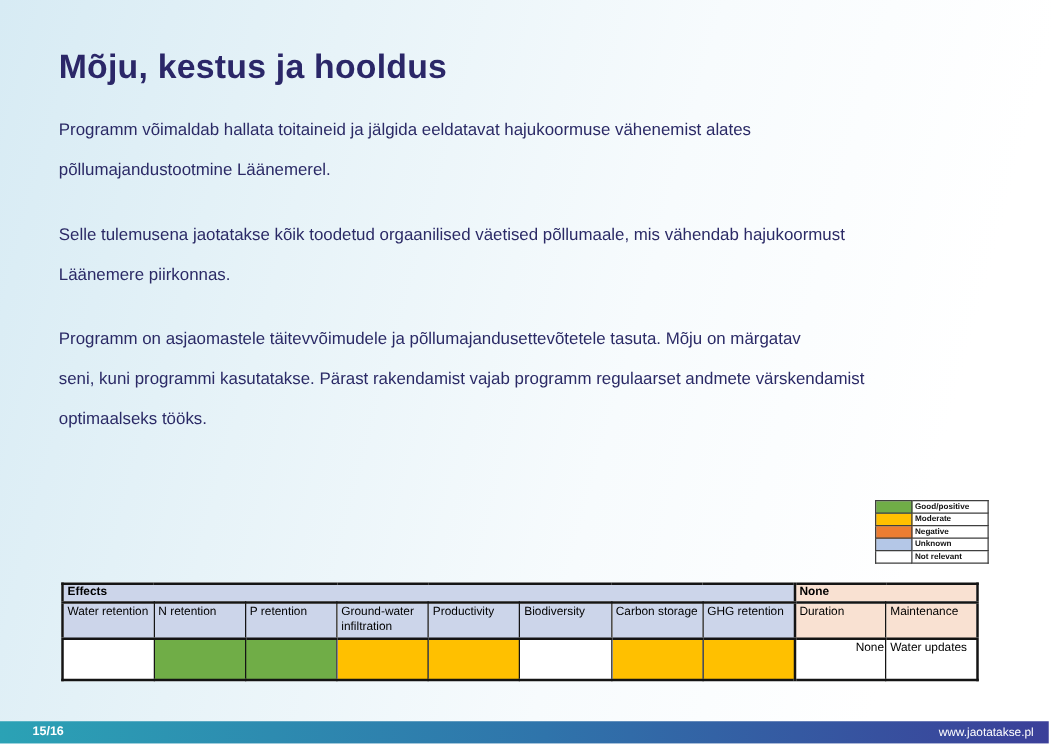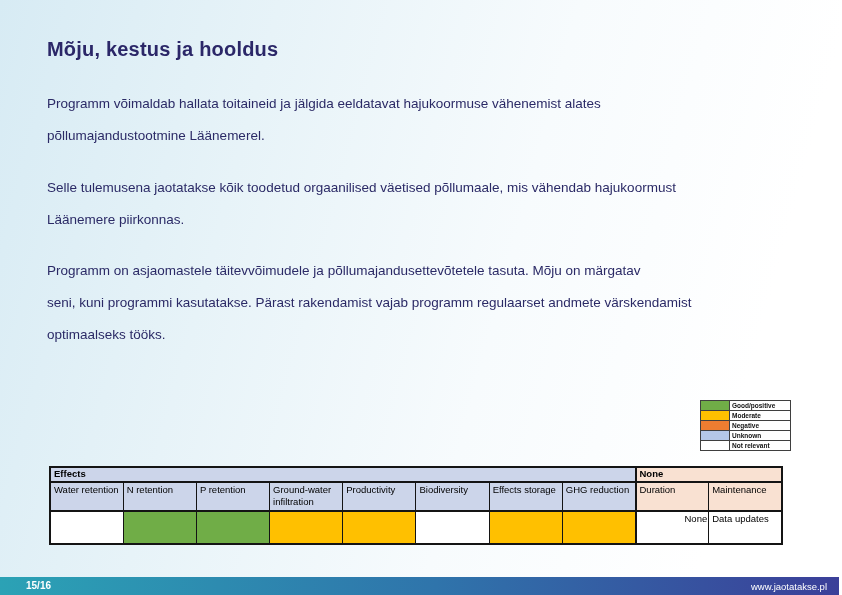--- a/index.html
+++ b/index.html
@@ -5,21 +5,21 @@
   html,body { margin:0; padding:0; background:#ffffff; }
   .slide {
     position:relative; width:842px; height:595px; overflow:hidden;
     font-family:"Liberation Sans", sans-serif;
     background:linear-gradient(105deg, #d7ebf4 0%, #e7f3f8 28%, #f7fbfd 58%, #ffffff 85%);
   }
 
   
   .page-title {
     position:absolute; left:47px; top:38px; margin:0;
-    font-size:20px; font-weight:bold; color:#2b2768; letter-spacing:0.2px;
+    font-size:27px; font-weight:bold; color:#2b2768; letter-spacing:0.2px;
   }
   .para { position:absolute; left:47px; margin:0; color:#2b2a66; font-size:13.5px; }
   .para .line { line-height:32px; white-space:nowrap; }
   .p1 { top:88px; }
   .p2 { top:172px; }
   .p3 { top:255px; }
 
   
   .legend { position:absolute; left:700px; top:400px; border-collapse:collapse; background:#fff; }
   .legend td { border:1px solid #3f3f3f; }
@@ -109,36 +109,36 @@
       <td class="band effects" colspan="8">Effects</td>
       <td class="band costs costs-left" colspan="2">None</td>
     </tr>
     <tr class="hdr-row">
       <th class="effects">Water retention</th>
       <th class="effects">N retention</th>
       <th class="effects">P retention</th>
       <th class="effects">Ground-water infiltration</th>
       <th class="effects">Productivity</th>
       <th class="effects">Biodiversity</th>
-      <th class="effects">Effects storage</th>
-      <th class="effects">GHG reduction</th>
+      <th class="effects">Carbon storage</th>
+      <th class="effects">GHG retention</th>
       <th class="costs costs-left">Duration</th>
       <th class="costs">Maintenance</th>
     </tr>
     <tr class="data-row">
       <td style="background-color: rgb(255, 255, 255);"></td>
       <td style="background-color: rgb(112, 173, 71);"></td>
       <td style="background-color: rgb(112, 173, 71);"></td>
       <td style="background-color: rgb(255, 192, 0);"></td>
       <td style="background-color: rgb(255, 192, 0);"></td>
       <td style="background-color: rgb(255, 255, 255);"></td>
       <td style="background-color: rgb(255, 192, 0);"></td>
       <td style="background-color: rgb(255, 192, 0);"></td>
       <td class="costs-left" style="background-color: rgb(255, 255, 255); padding-left: 48px;">None</td>
-      <td style="background-color: rgb(255, 255, 255);">Data updates</td>
+      <td style="background-color: rgb(255, 255, 255);">Water updates</td>
     </tr>
   </tbody>
     </table>
 
   <div class="footer">
     <span class="page-num">15/16</span>
     <span class="website">www.jaotatakse.pl</span>
   </div>
 
 </div>

